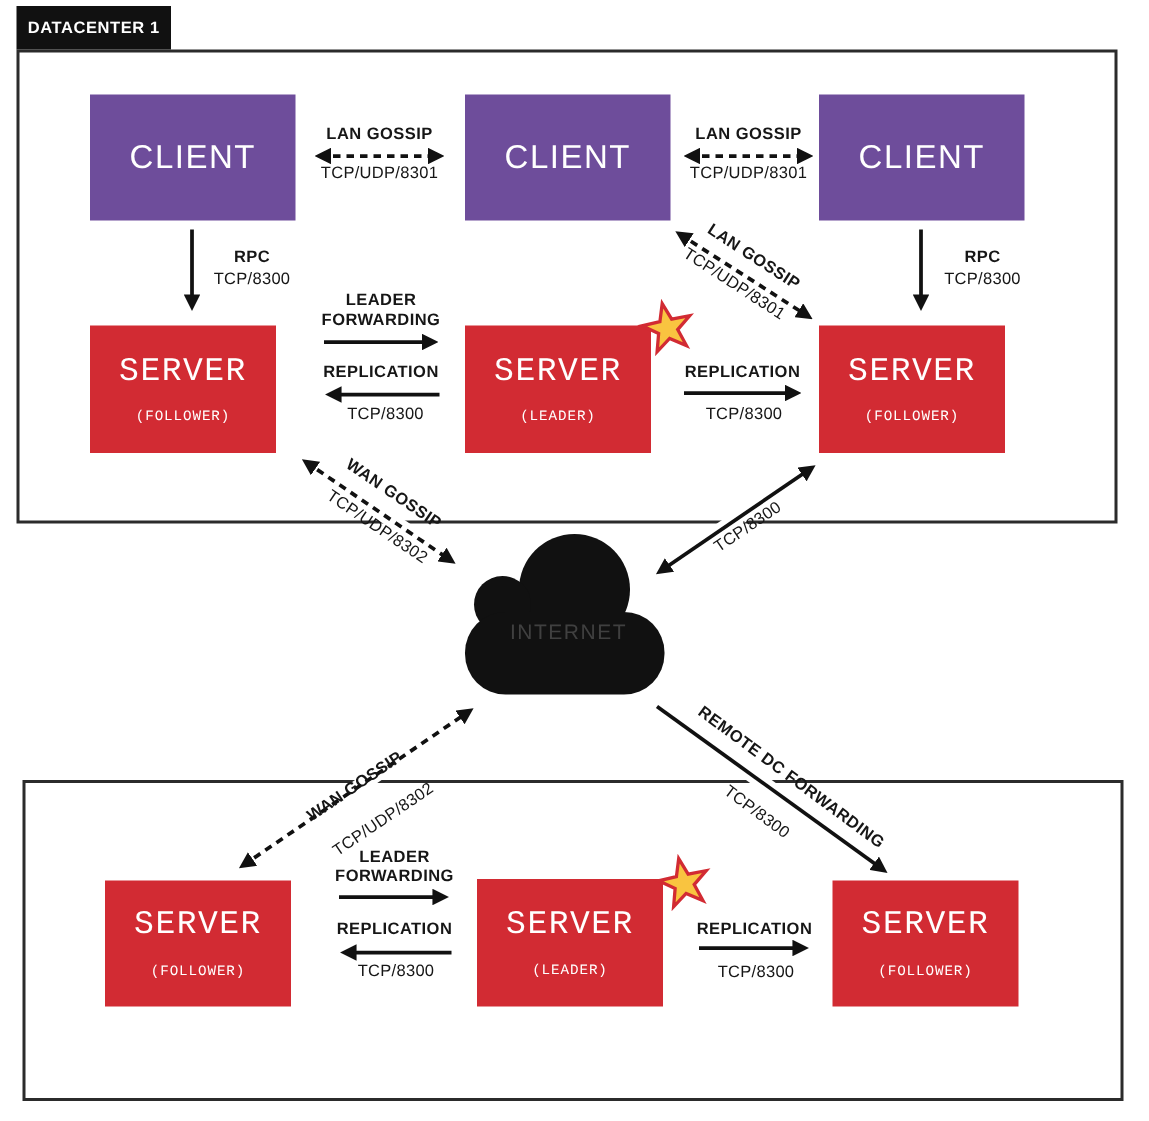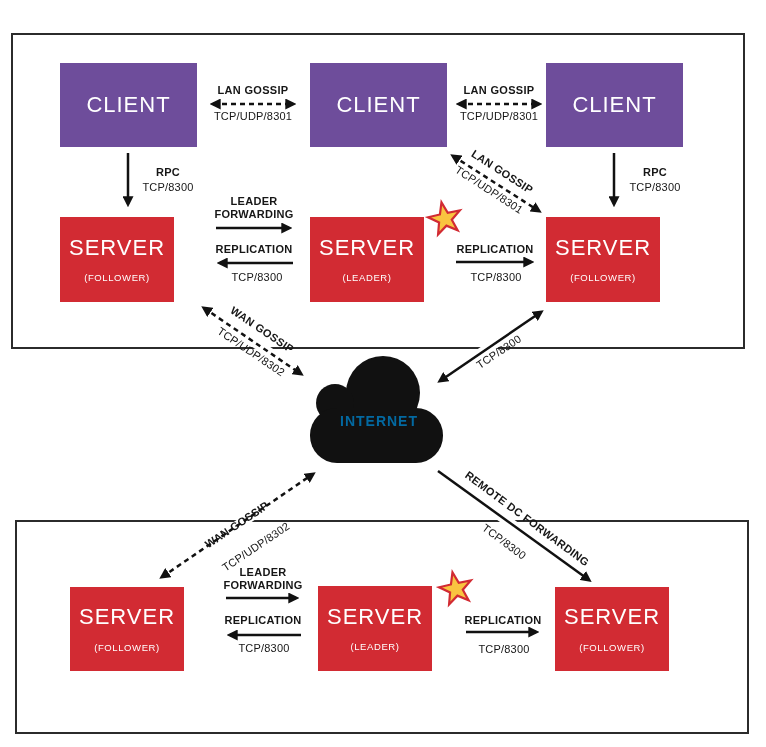--- a/index.html
+++ b/index.html
@@ -8,46 +8,49 @@
   html,body{margin:0;padding:0;background:#fff;}
   .canvas{position:relative;width:766px;height:747px;background:#ffffff;
           font-family:"Liberation Sans",sans-serif;overflow:hidden;}
   .frame{position:absolute;border:2.5px solid var(--frame);box-sizing:border-box;z-index:1;background:transparent;}
   .dc-label{position:absolute;width:103px;height:29px;background:var(--ink);color:#fff;
             display:flex;align-items:center;justify-content:center;
             font-size:11px;font-weight:700;letter-spacing:.4px;z-index:5;}
   .node{position:absolute;display:flex;flex-direction:column;align-items:center;justify-content:center;
         color:#fff;z-index:3;text-align:center;}
   .node.client{background:var(--purple);width:137px;height:84px;}
-  .node.server{background:var(--red);width:114px;height:85px;}
+  .node.server{background:var(--red);width:124px;height:85px;font-family:Liberation Mono, monospace;}
   .node-title{font-size:22px;font-weight:400;letter-spacing:1px;line-height:1.05;}
   .node-role{font-size:9.5px;font-weight:400;letter-spacing:.6px;margin-top:13px;}
   svg.overlay{position:absolute;left:0;top:0;z-index:2;pointer-events:none;}
   svg.toplayer{position:absolute;left:0;top:0;z-index:4;pointer-events:none;}
   .ln{stroke:var(--ink);stroke-width:2.5;fill:none;}
   .dash{stroke-dasharray:5 4;}
   .halo{stroke:#ffffff;stroke-width:10;fill:none;}
   .mk{fill:var(--ink);}
   .cloud{fill:var(--ink);}
   .star{fill:var(--gold);stroke:var(--red);stroke-width:2.2;stroke-linejoin:miter;}
   .lbl{position:absolute;transform:translate(-50%,-50%);white-space:nowrap;z-index:4;
        color:#161616;text-align:center;line-height:1;}
   .lbl.b{font-weight:700;font-size:11px;letter-spacing:.3px;}
   .lbl.r{font-weight:400;font-size:11px;letter-spacing:.2px;}
-  .internet-label{position:absolute;transform:translate(-50%,-50%);z-index:4;color:#0369a1;
-                  font-size:14px;font-weight:700;letter-spacing:1px;white-space:nowrap;}
+  .internet-label{position:absolute;transform:translate(-50%,-50%);z-index:4;color:#404040;
+                  font-size:14px;font-weight:400;letter-spacing:1px;white-space:nowrap;}
 </style>
 </head>
 <body>
 
 <div class="canvas">
 
   <div class="frame" style="left:11px;top:33px;width:734px;height:316px"></div>
   <div class="frame" style="left:15px;top:520px;width:734px;height:214px"></div>
 
+  <div class="dc-label" style="left:11px;top:4px">
+    <span>DATACENTER 1</span>
+  </div>
 
   <svg class="overlay" width="766" height="747" viewBox="0 0 766 747">
     <defs>
       <marker id="ah" viewBox="0 0 10 10" refX="7" refY="5" markerWidth="4.4" markerHeight="4.4" orient="auto-start-reverse" markerUnits="strokeWidth">
         <path d="M0,0 L10,5 L0,10 z" class="mk"></path>
       </marker>
     </defs>
 
     <g>
       <line class="ln dash" x1="213" y1="104" x2="293" y2="104" marker-start="url(#ah)" marker-end="url(#ah)"></line>

